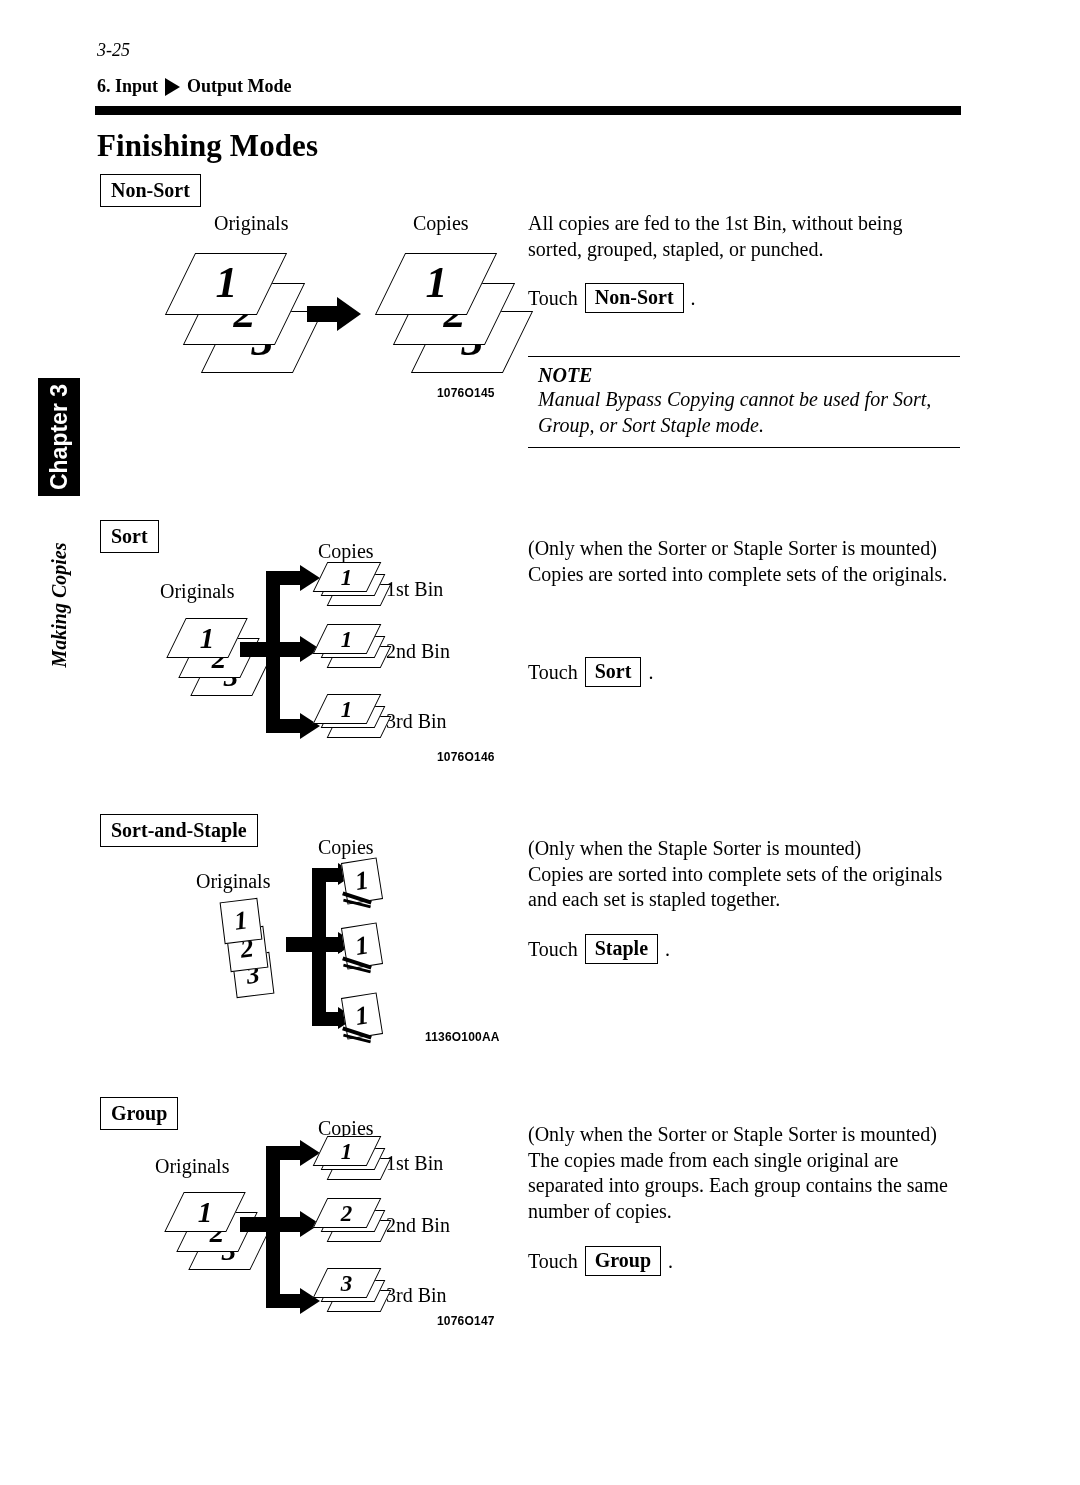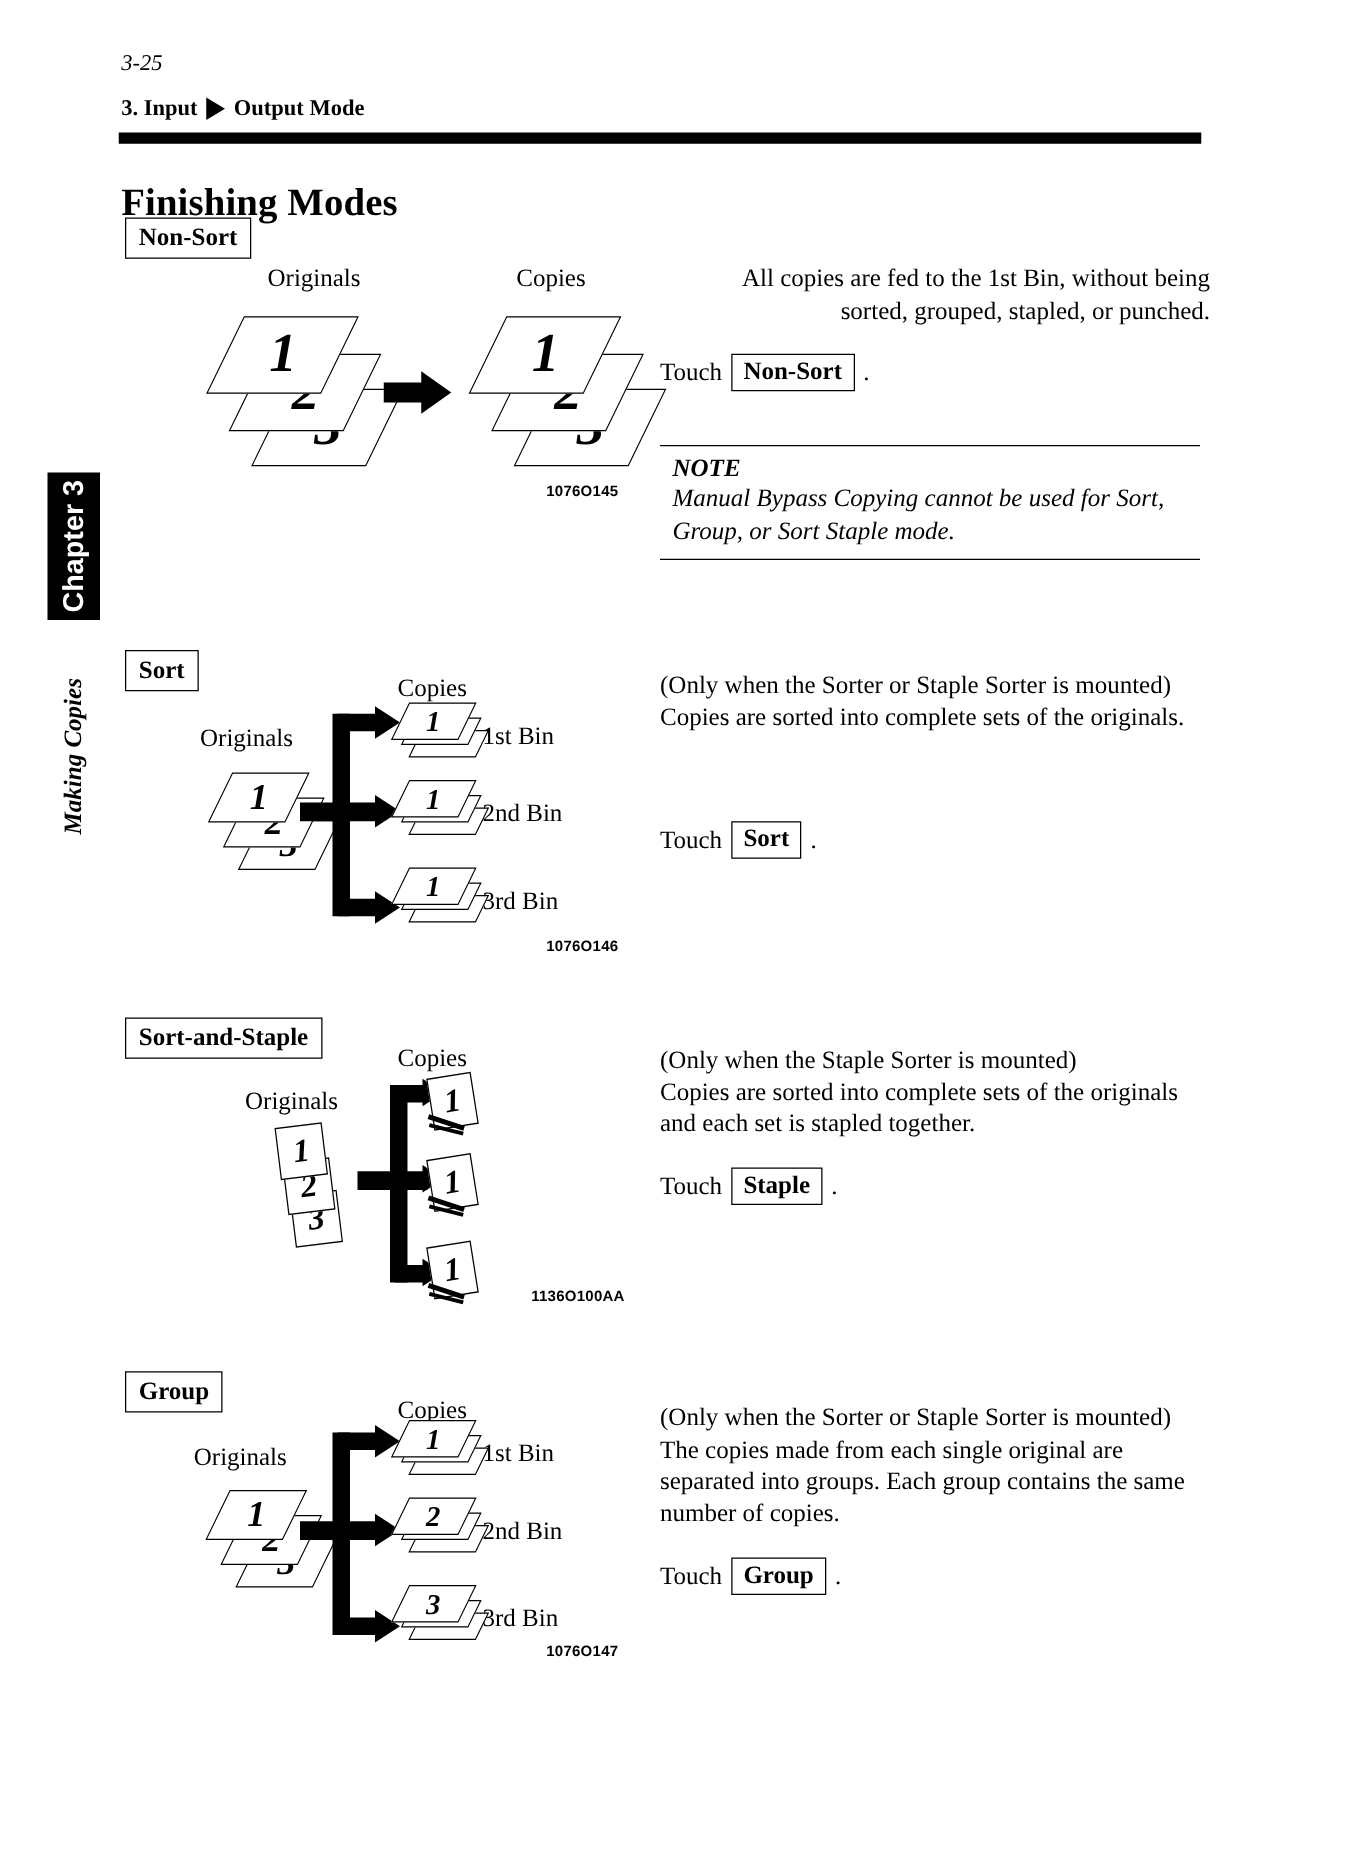--- a/index.html
+++ b/index.html
@@ -21,21 +21,21 @@
             white-space:nowrap;font-style:italic;font-size:20px;font-weight:bold;}
 
   
   .folio{position:absolute;left:97px;top:40px;font-style:italic;font-size:18px;}
   .runhead{position:absolute;left:97px;top:76px;font-weight:bold;font-size:18px;
            display:flex;align-items:center;gap:7px;}
   .tri{display:inline-block;width:0;height:0;border-left:15px solid #000;
        border-top:9px solid transparent;border-bottom:9px solid transparent;}
   .rule{position:absolute;left:95px;top:106px;width:866px;height:9px;background:#000;}
   .h1{position:absolute;left:97px;top:128px;font-size:31px;font-weight:bold;
-      letter-spacing:.1px;margin-top:16px;}
+      letter-spacing:.1px;}
 
   
   .tagbox{position:absolute;border:1.6px solid #000;background:#fff;
           font-weight:bold;font-size:20px;padding:4px 10px 5px;line-height:1.1;
           font-family:"Liberation Serif","DejaVu Serif",serif;}
   .cap{position:absolute;font-size:20px;white-space:nowrap;}
   .body{position:absolute;font-size:20px;line-height:25.5px;white-space:pre-line;}
   .figcode{position:absolute;font-size:12px;font-weight:bold;letter-spacing:.2px;
            font-family:"Liberation Sans","DejaVu Sans",sans-serif;text-align:center;}
   .touch{position:absolute;display:flex;align-items:center;font-size:20px;gap:7px;}
@@ -63,21 +63,21 @@
 
   <div class="side-tab">
     <span>Chapter 3</span>
   </div>
   <div class="side-sub">
     <span>Making Copies</span>
   </div>
 
   <div class="folio">3-25</div>
   <div class="runhead">
-    <span>3. Input</span>
+    <span>6. Input</span>
     <span class="tri"></span>
     <span>Output Mode</span>
   </div>
   <div class="rule"></div>
   <div class="h1">Finishing Modes</div>
 
   <div class="tagbox" style="left:100px;top:174px;">Non-Sort</div>
 
   <div class="cap" style="left:214px;top:212px;">Originals</div>
   <div class="cap" style="left:413px;top:212px;">Copies</div>
@@ -108,21 +108,21 @@
     <div class="sheet skew" style="left:30px;top:40px;width:92px;height:62px;">
       <span class="num" style="font-size:44px;margin-top:-2px;">2</span>
       </div>
     <div class="sheet skew" style="left:12px;top:10px;width:92px;height:62px;">
       <span class="num" style="font-size:44px;margin-top:-2px;">1</span>
       </div>
   </div>
 
   <div class="figcode" style="left:437px;top:386px;">1076O145</div>
 
-  <div class="body" style="left:528px;top:211px;width:440px;text-align:right;">All copies are fed to the 1st Bin, without being
+  <div class="body" style="left:528px;top:211px;width:440px;">All copies are fed to the 1st Bin, without being
 sorted, grouped, stapled, or punched.</div>
 
   <div class="touch" style="left:528px;top:283px;">
     <span>Touch</span>
     <span class="keybox">Non-Sort</span>
     <span>.</span>
   </div>
 
   <div class="note" style="left:528px;top:356px;width:432px;">
     <div class="t">NOTE</div>

